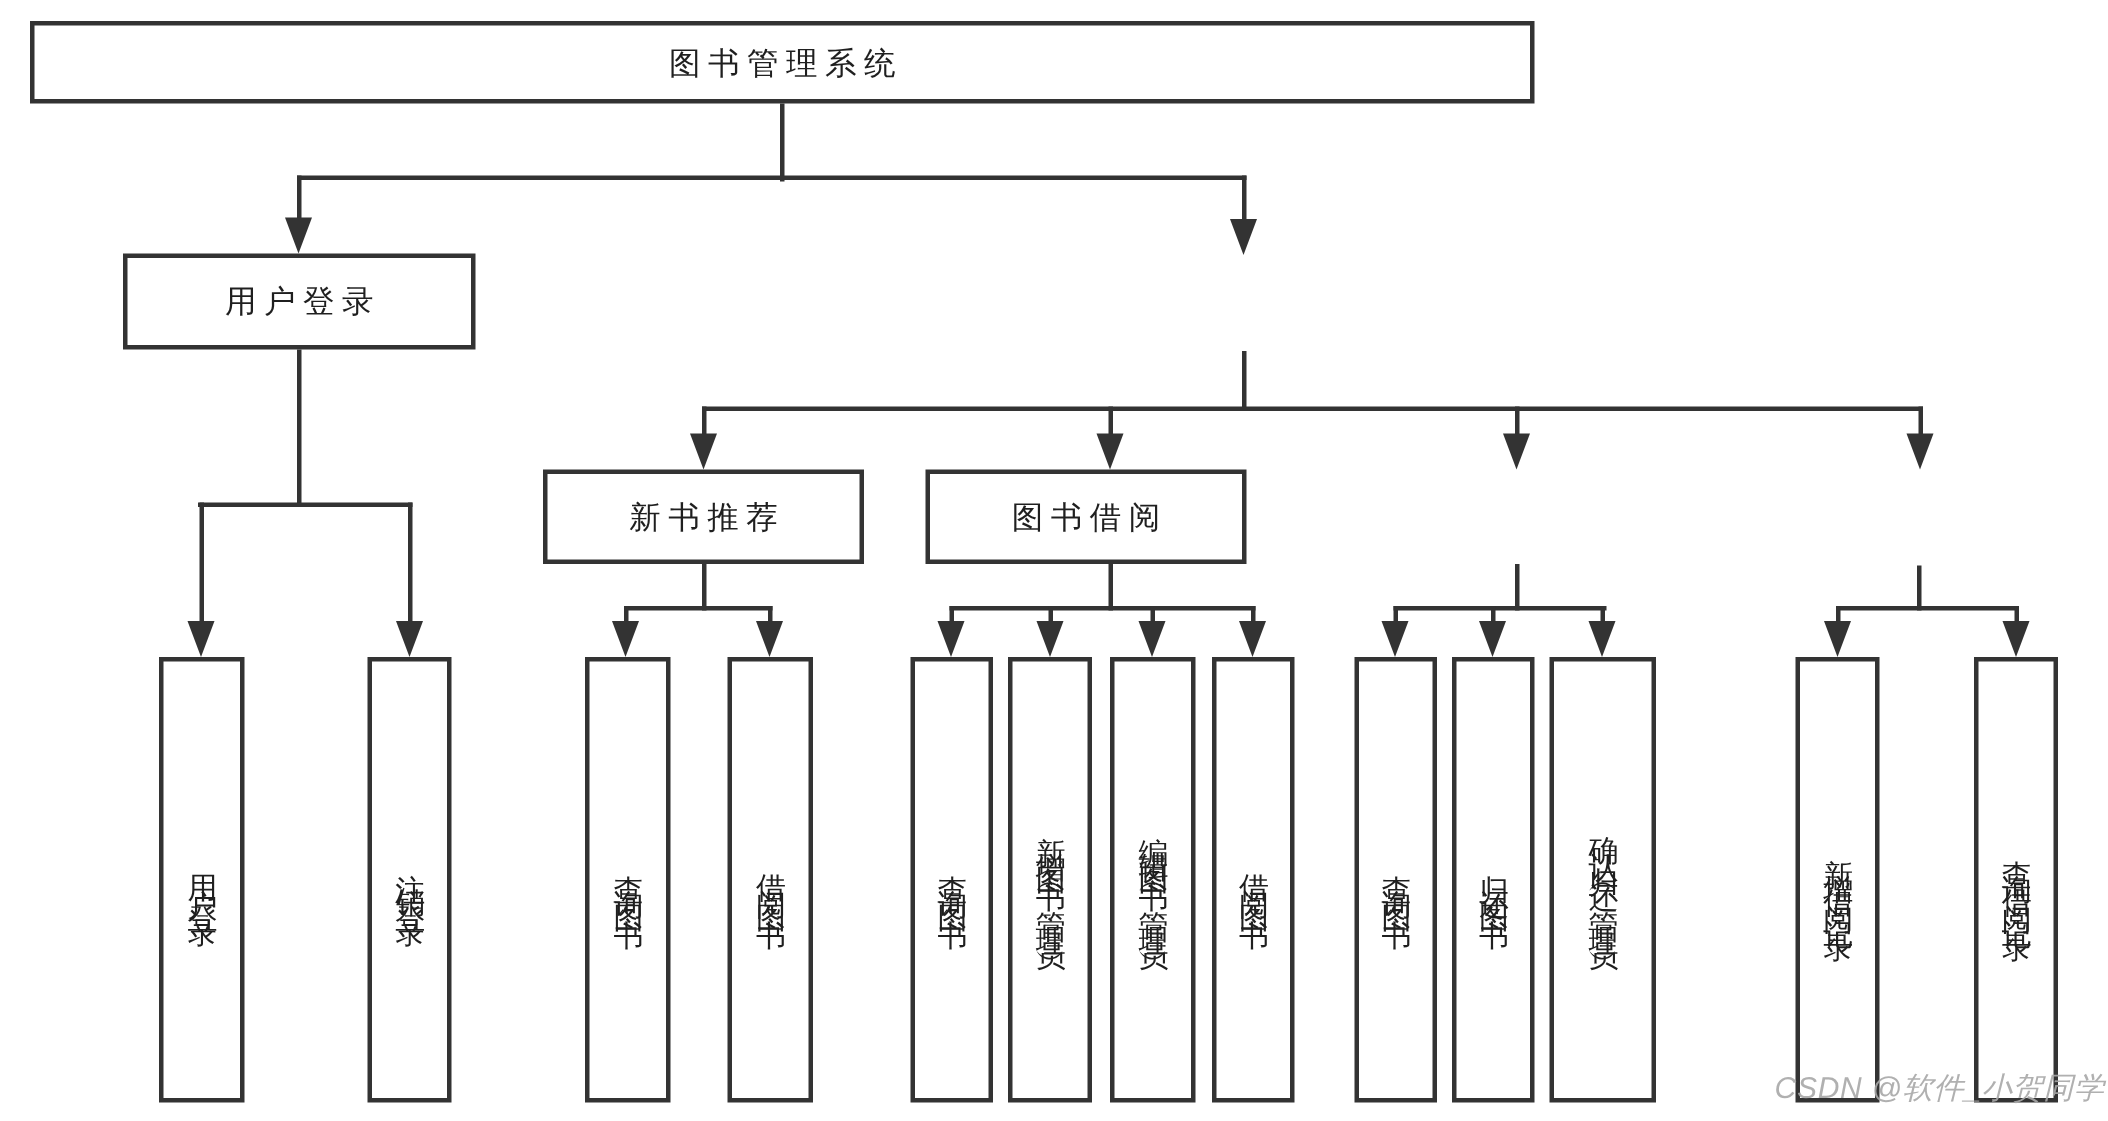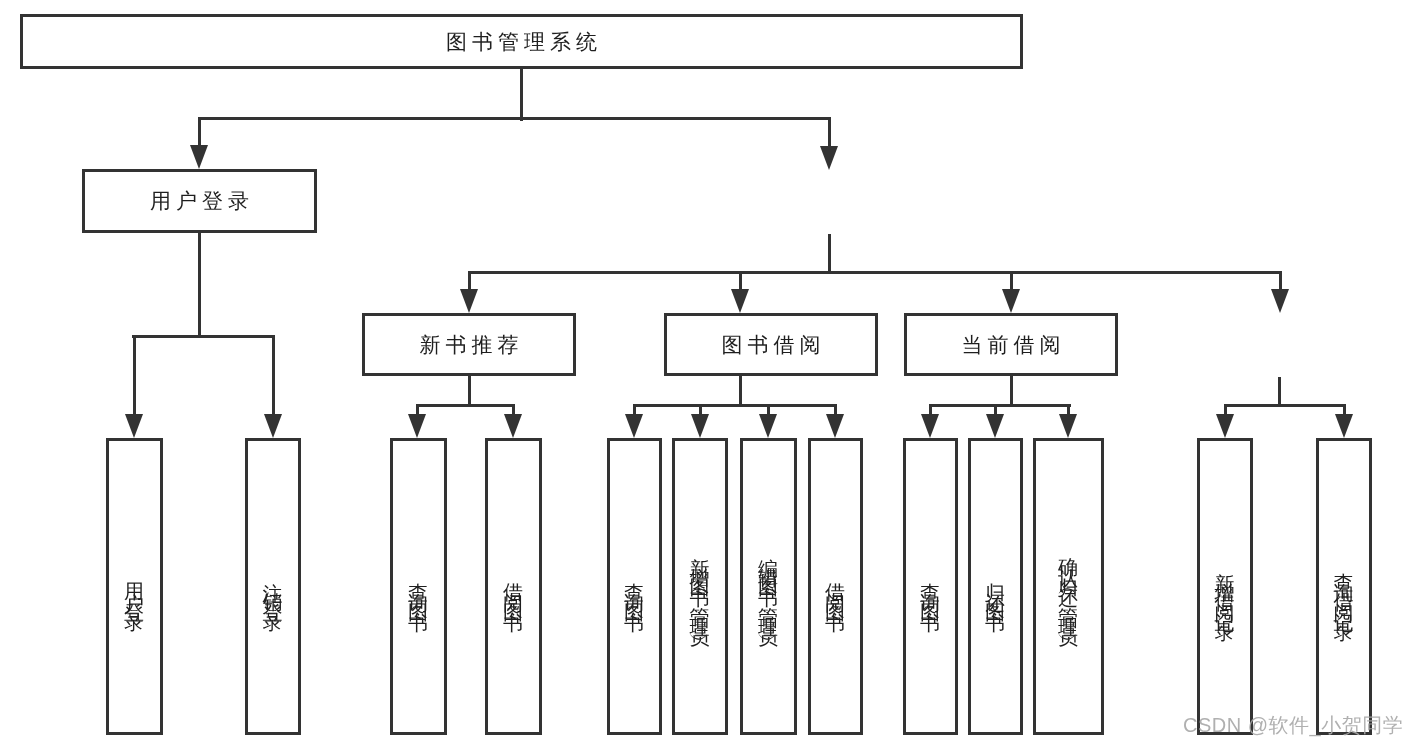--- a/index.html
+++ b/index.html
@@ -36,43 +36,41 @@
     position:absolute;width:0;height:0;
     border-left:9px solid transparent;
     border-right:9px solid transparent;
     border-top:24px solid var(--line);
   }
   #watermark{
     position:absolute;left:1183px;top:712px;
     font-size:20px;color:var(--watermark);
     white-space:nowrap;z-index:5;opacity:.9;
     letter-spacing:0.5px;
+    font-style:italic;
   }
 </style>
 </head>
 <body>
 
 <div id="canvas">
 
   <div class="box" style="left:20px;top:14px;width:1003px;height:55px;">
     <span class="hlabel">图书管理系统</span>
   </div>
 
   <div class="box" style="left:82px;top:169px;width:235px;height:64px;">
     <span class="hlabel">用户登录</span>
   </div>
 
   <div class="box" style="left:362px;top:313px;width:214px;height:63px;">
     <span class="hlabel">新书推荐</span>
   </div>
-  <div class="box" style="left:664px;top:313px;width:214px;height:63px;">
+  <div class="box" style="left:617px;top:313px;width:214px;height:63px;">
     <span class="hlabel">图书借阅</span>
-  </div>
-  <div class="box" style="left:904px;top:313px;width:214px;height:63px;">
-    <span class="hlabel">当前借阅</span>
   </div>
 
   <div class="box vbox" style="left:106px;top:438px;width:57px;height:297px;">
     <span class="vlabel">用户登录</span>
   </div>
   <div class="box vbox" style="left:245px;top:438px;width:56px;height:297px;">
     <span class="vlabel">注销登录</span>
   </div>
 
   <div class="box vbox" style="left:390px;top:438px;width:57px;height:297px;">

